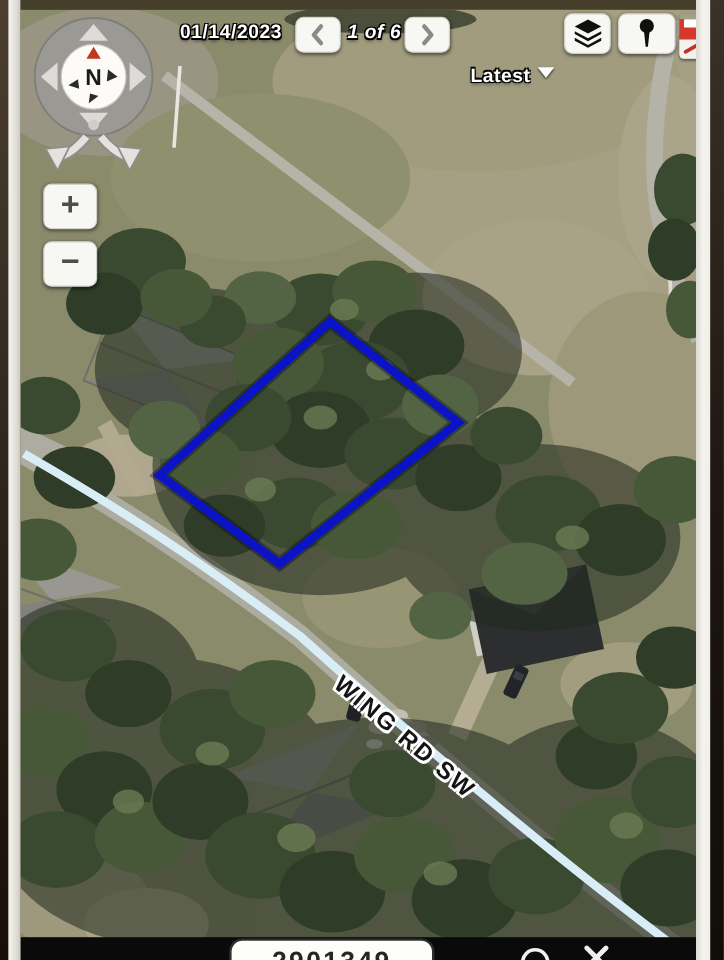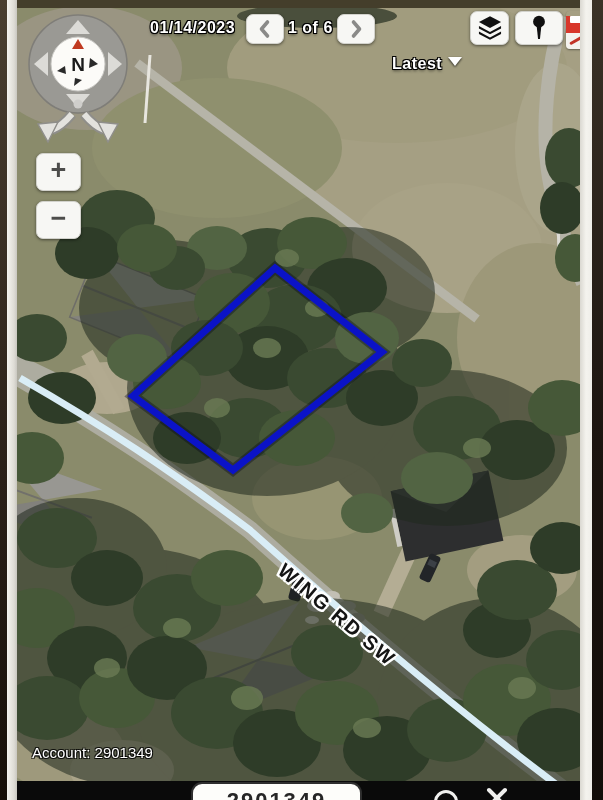--- a/index.html
+++ b/index.html
@@ -269,21 +269,21 @@
   <div class="edge edge-right-dark"></div>
 
   <div class="toolbar-item wtxt" style="left:150px;top:19px;">01/14/2023</div>
 
   <div class="btn" style="left:246px;top:14px;width:38px;height:30px;">
     <svg width="26" height="26" viewBox="0 0 26 26">
       <polyline class="chev" points="15.5,6 9.5,13 15.5,20"></polyline>
     </svg>
   </div>
 
-  <div class="toolbar-item wtxt" style="left:288px;top:19px;width:48px;">1 of 6</div>
+  <div class="toolbar-item wtxt" style="left:288px;top:19px;width:48px;text-align:center;font-style:italic;">1 of 6</div>
 
   <div class="btn" style="left:337px;top:14px;width:38px;height:30px;">
     <svg width="26" height="26" viewBox="0 0 26 26">
       <polyline class="chev" points="10.5,6 16.5,13 10.5,20"></polyline>
     </svg>
   </div>
 
   <div class="toolbar-item wtxt" style="left:392px;top:19px;margin-top:36px;">
     <span>Latest</span><span class="caret"></span>
   </div>
@@ -324,15 +324,14 @@
     <g>
       <path d="M60 106 Q70 118 80 122" stroke="#8f8e8a" stroke-width="10" fill="none"></path>
       <path d="M60 106 Q70 118 80 122" stroke="#e3e2de" stroke-width="6" fill="none"></path>
       <polygon points="94,116 74,114 84,134" fill="#e3e2de" stroke="#8f8e8a" stroke-width="1.5"></polygon>
     </g>
   </svg>
 
   <div class="btn zoom-btn" style="left:36px;top:153px;width:45px;height:38px;">+</div>
   <div class="btn zoom-btn" style="left:36px;top:201px;width:45px;height:38px;">−</div>
 
-  <div class="wm wm-account">Account: 2901349</div>
 
 </div>
 
 </body></html>

